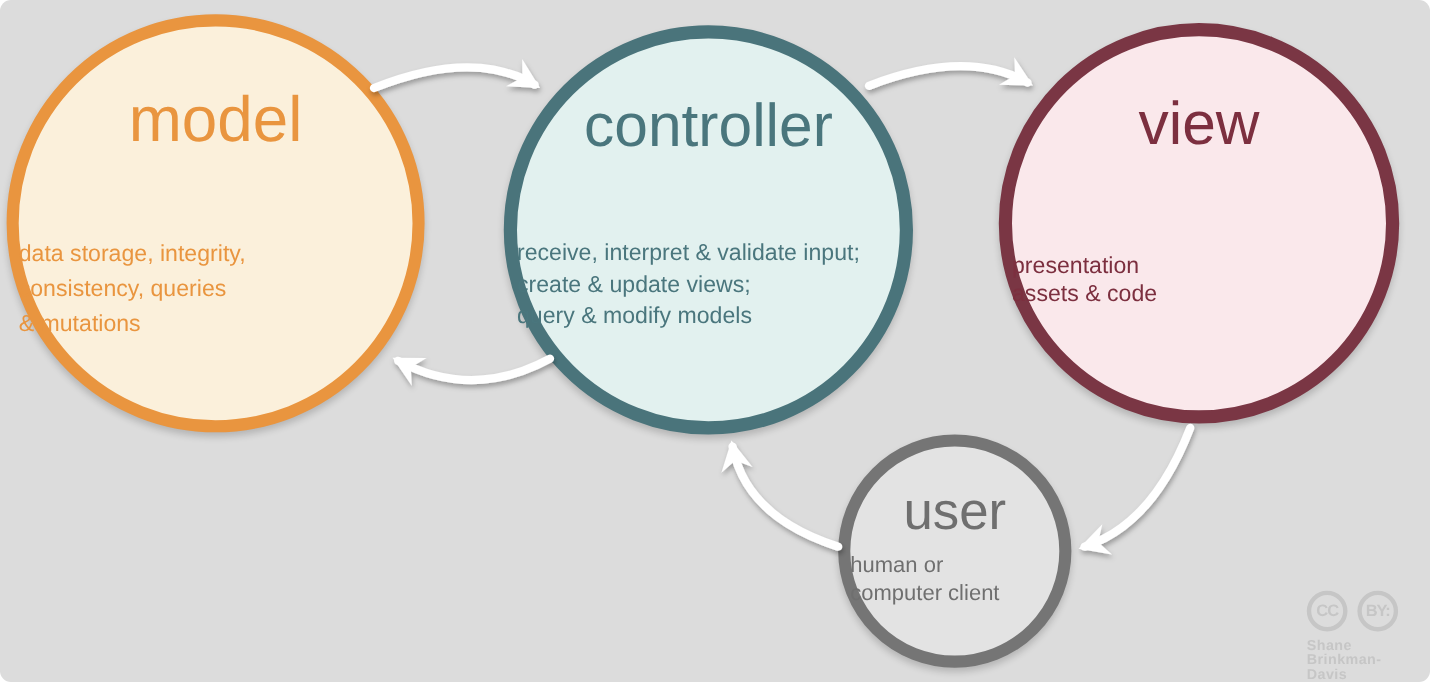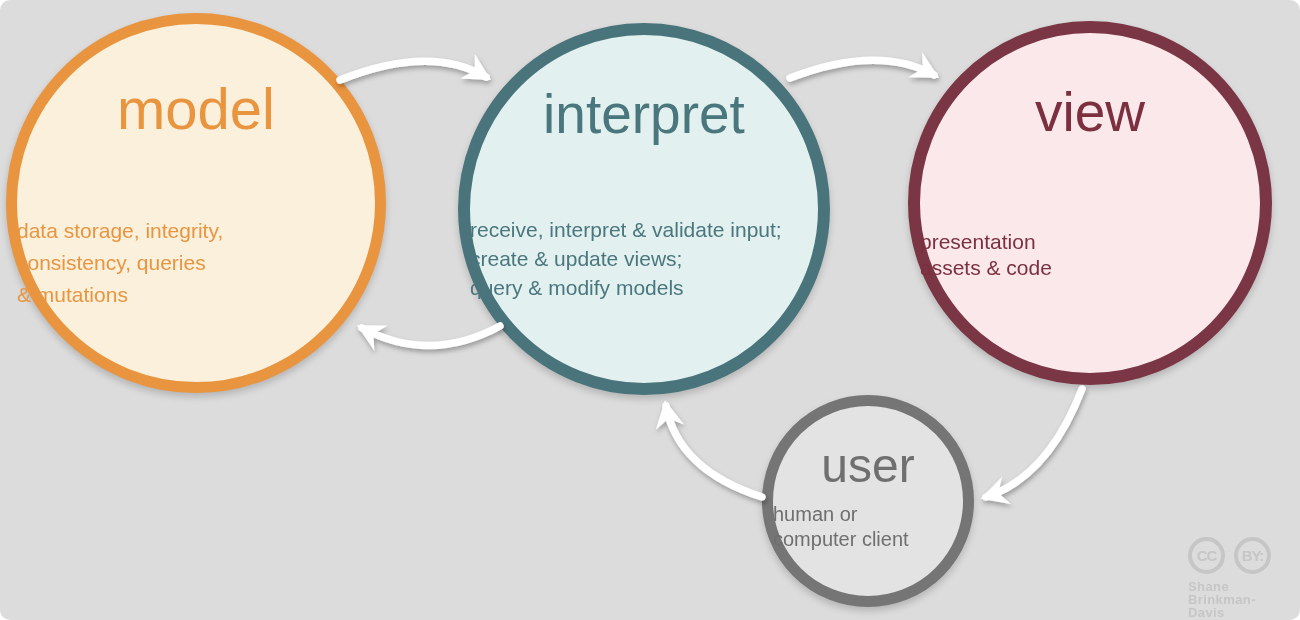--- a/index.html
+++ b/index.html
@@ -138,21 +138,21 @@
   </svg>
 
   <div class="node node-model">
     <div class="title">model</div>
     <div class="desc">data storage, integrity,
 consistency, queries
 &amp; mutations</div>
   </div>
 
   <div class="node node-controller">
-    <div class="title">interpret</div>
+    <div class="title">controller</div>
     <div class="desc">receive, interpret &amp; validate input;
 create &amp; update views;
 query &amp; modify models</div>
   </div>
 
   <div class="node node-user">
     <div class="title">user</div>
     <div class="desc">human or
 computer client</div>
   </div>

